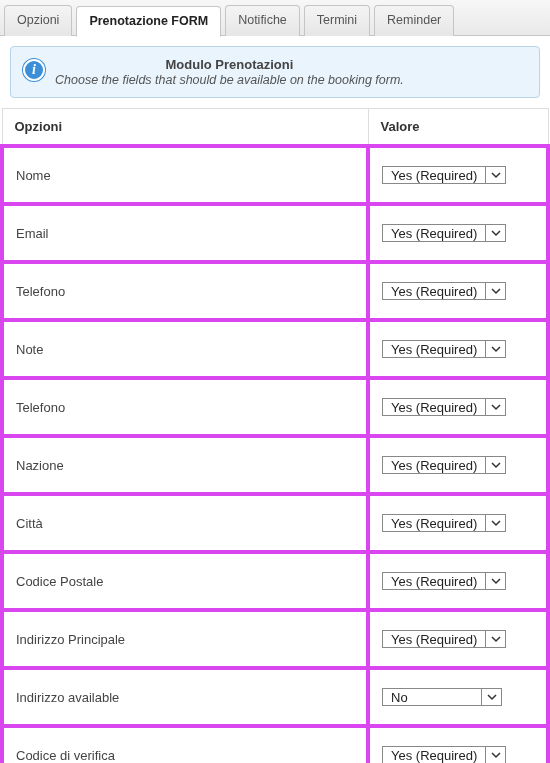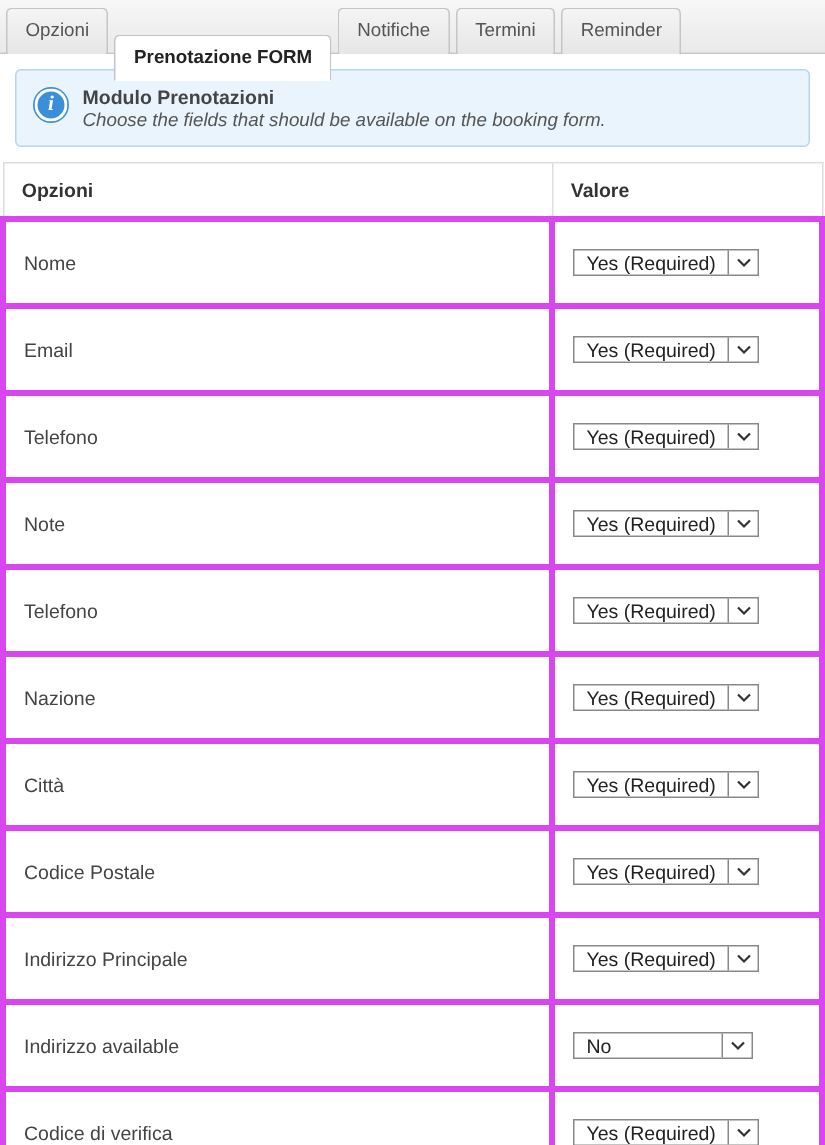--- a/index.html
+++ b/index.html
@@ -31,21 +31,21 @@
     color: #555;
     cursor: pointer;
     font-size: 12.5px;
     position: relative;
     top: 1px;
   }
   .tab.active {
     background: #fff;
     color: #222;
     font-weight: bold;
-    top: 19px;
+    top: 2px;
     border-bottom: 1px solid #fff;
   }
   .info-box {
     margin: 10px;
     padding: 10px 12px;
     background: #eaf4fd;
     border: 1px solid #b6d4ea;
     border-radius: 4px;
     display: flex;
     align-items: flex-start;
@@ -65,20 +65,21 @@
     display: flex;
     align-items: center;
     justify-content: center;
     box-shadow: inset 0 0 0 2px #fff, 0 0 0 1px #3b8ed8;
     margin-top: 2px;
   }
   .info-title {
     font-weight: bold;
     color: #444;
     font-size: 13px;
+    text-align: center;
   }
   .info-desc {
     color: #555;
     font-size: 12.5px;
     margin-top: 1px;
     font-style: italic;
   }
   table.grid {
     width: calc(100% - 0px);
     border-collapse: collapse;

